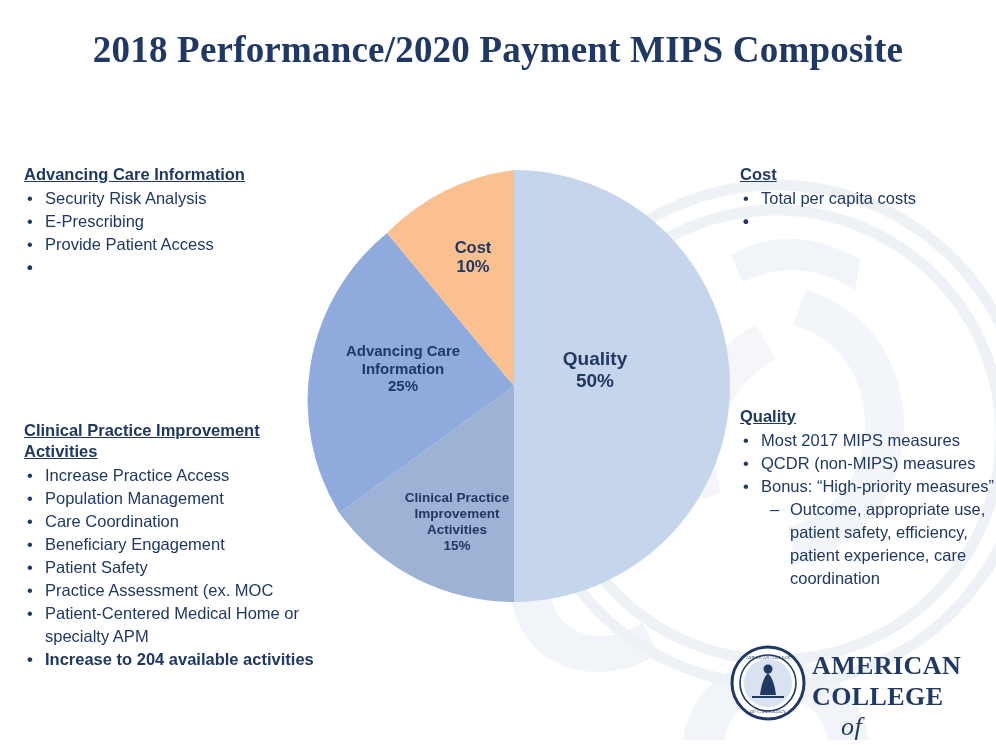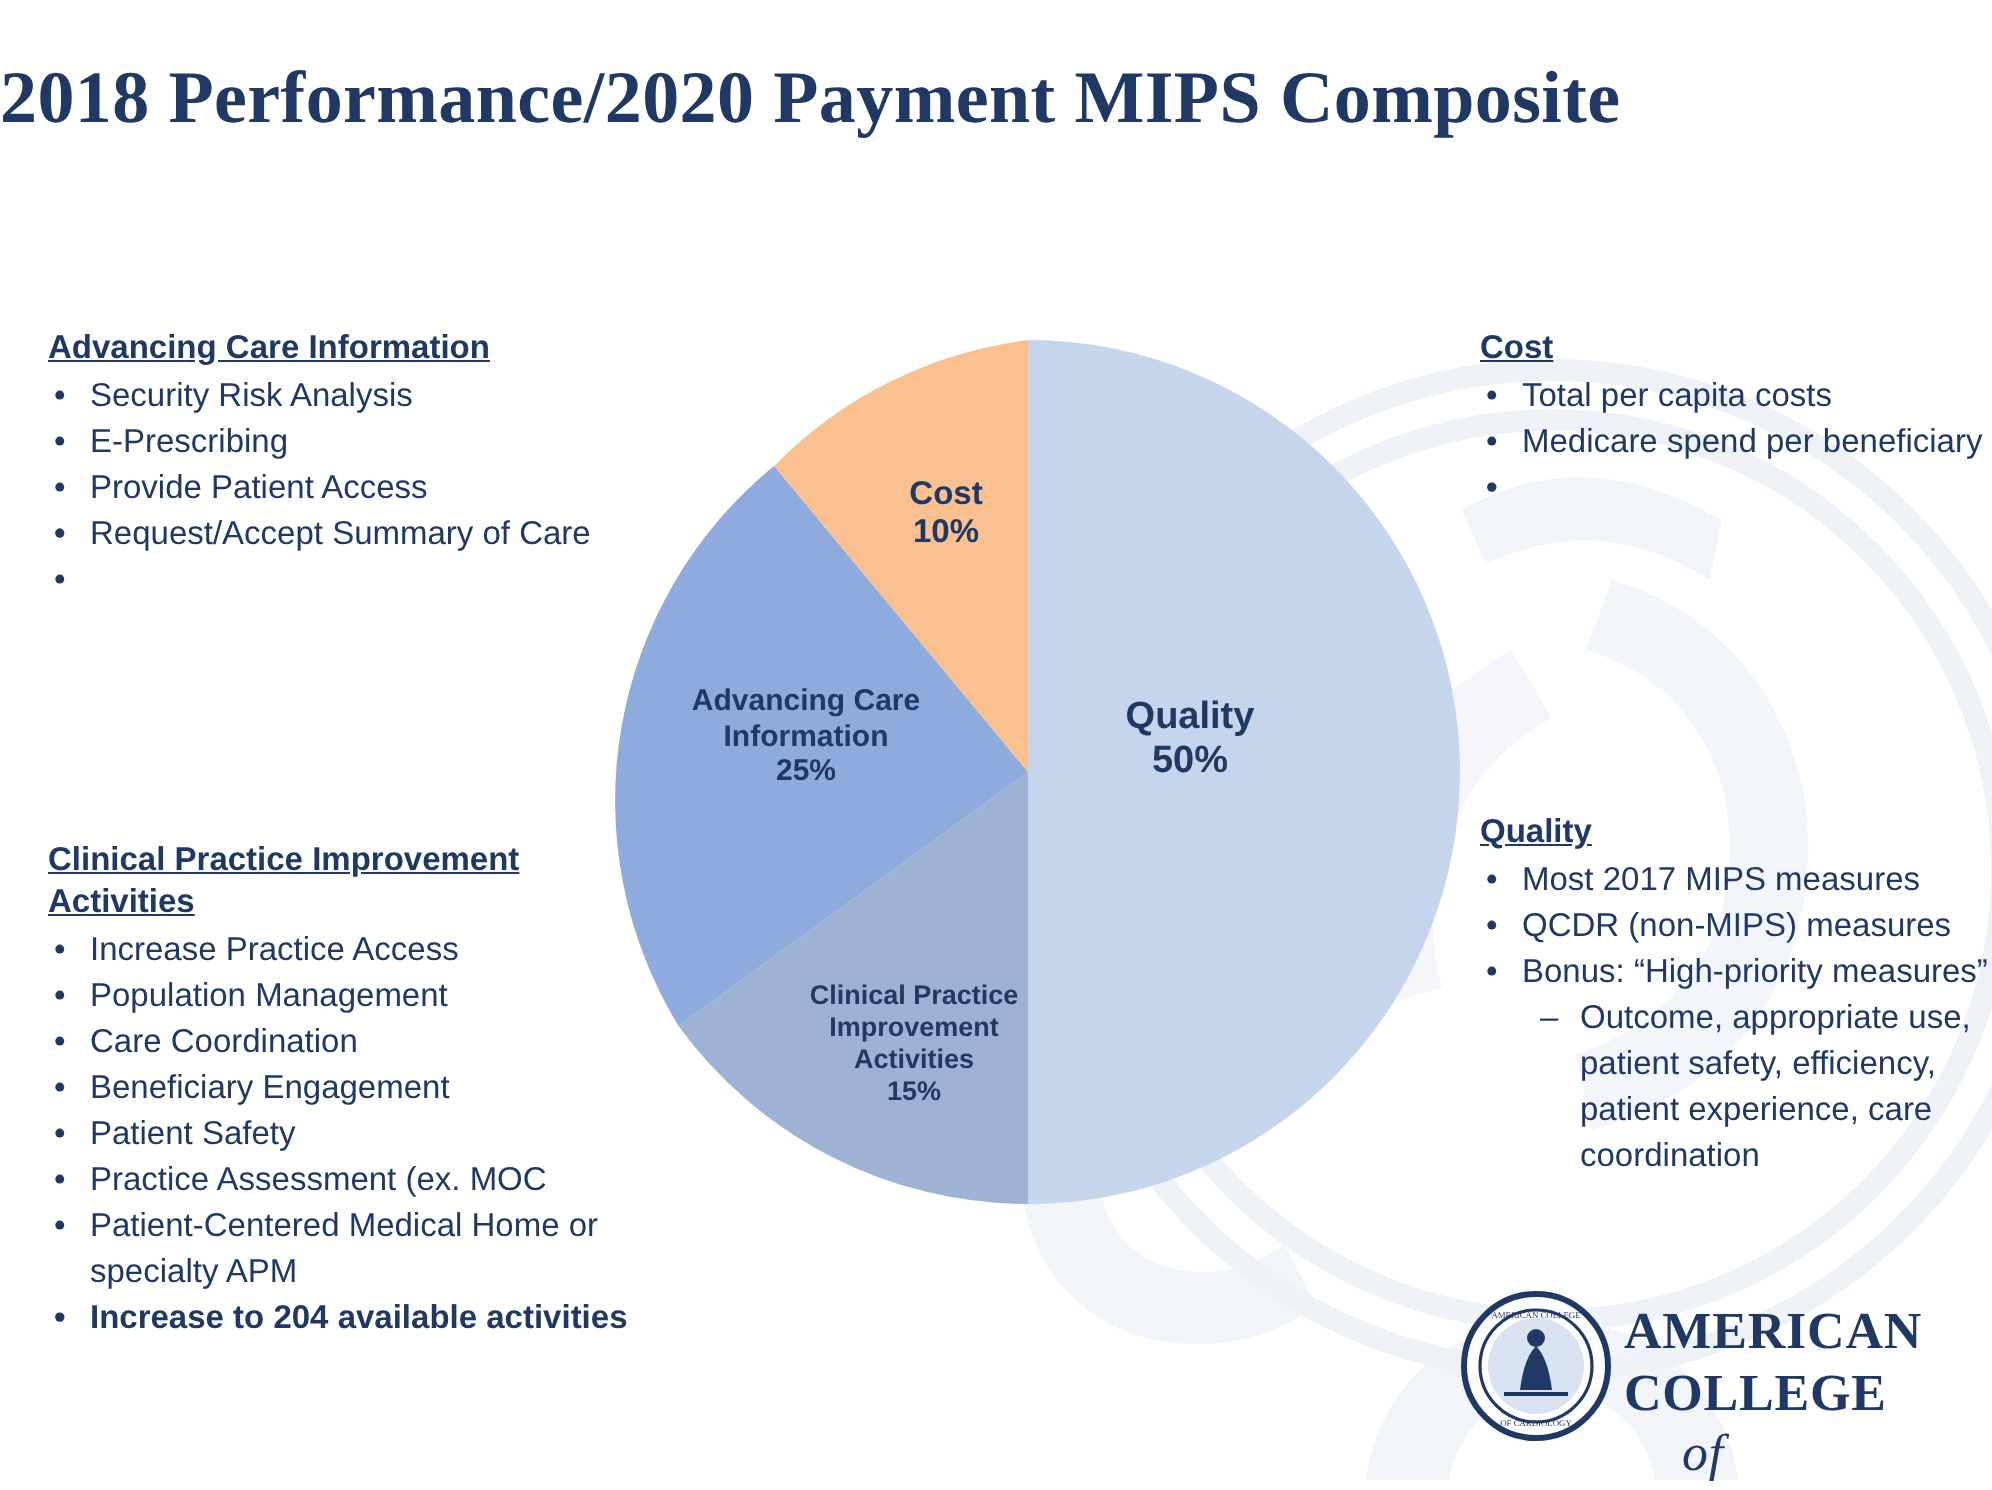--- a/index.html
+++ b/index.html
@@ -25,20 +25,21 @@
     opacity: 0.30;
     pointer-events: none;
   }
 
   
   #title {
     position: absolute;
     top: 26px;
     left: 0;
     width: 996px;
+    text-align: center;
     font-family: "Liberation Serif", serif;
     font-size: 37px;
     font-weight: bold;
     color: #1F3864;
     line-height: 1.28;
     letter-spacing: 0.2px;
   }
 
   
   .col { position: absolute; }
@@ -163,21 +164,21 @@
 
 <div id="title">2018 Performance/2020 Payment MIPS Composite</div>
 
 <div class="col" id="col-left">
   <div class="blk-head">Advancing Care Information</div>
   <ul class="bullets">
     <li><span class="mk">•</span><span>Security Risk Analysis</span></li>
     <li><span class="mk">•</span><span>E-Prescribing</span></li>
     <li><span class="mk">•</span><span>Provide Patient Access</span></li>
     <li><span class="mk">•</span></li>
-    <li><span class="mk">•</span><span>Request/Accept Summary of Care</span></li>
+    <li><span class="mk">•</span></li>
     <li><span class="mk">•</span></li>
   </ul>
 </div>
 
 <div class="col" id="col-left2">
   <div class="blk-head">Clinical Practice Improvement Activities</div>
   <ul class="bullets">
     <li><span class="mk">•</span><span>Increase Practice Access</span></li>
     <li><span class="mk">•</span><span>Population Management</span></li>
     <li><span class="mk">•</span><span>Care Coordination</span></li>
@@ -186,21 +187,21 @@
     <li><span class="mk">•</span><span>Practice Assessment (ex. MOC</span></li>
     <li><span class="mk">•</span><span>Patient-Centered Medical Home or specialty APM</span></li>
     <li class="bold"><span class="mk">•</span><span>Increase to 204 available activities</span></li>
   </ul>
 </div>
 
 <div class="col" id="col-right">
   <div class="blk-head">Cost</div>
   <ul class="bullets">
     <li><span class="mk">•</span><span>Total per capita costs</span></li>
-    <li><span class="mk">•</span><span>Medicare spend per beneficiary</span></li>
+    <li><span class="mk">•</span></li>
     <li class="bold"><span class="mk">•</span></li>
   </ul>
 </div>
 
 <div class="col" id="col-right2">
   <div class="blk-head">Quality</div>
   <ul class="bullets">
     <li><span class="mk">•</span><span>Most 2017 MIPS measures</span></li>
     <li><span class="mk">•</span><span>QCDR (non-MIPS) measures</span></li>
     <li><span class="mk">•</span><span>Bonus: “High-priority measures”</span></li>

